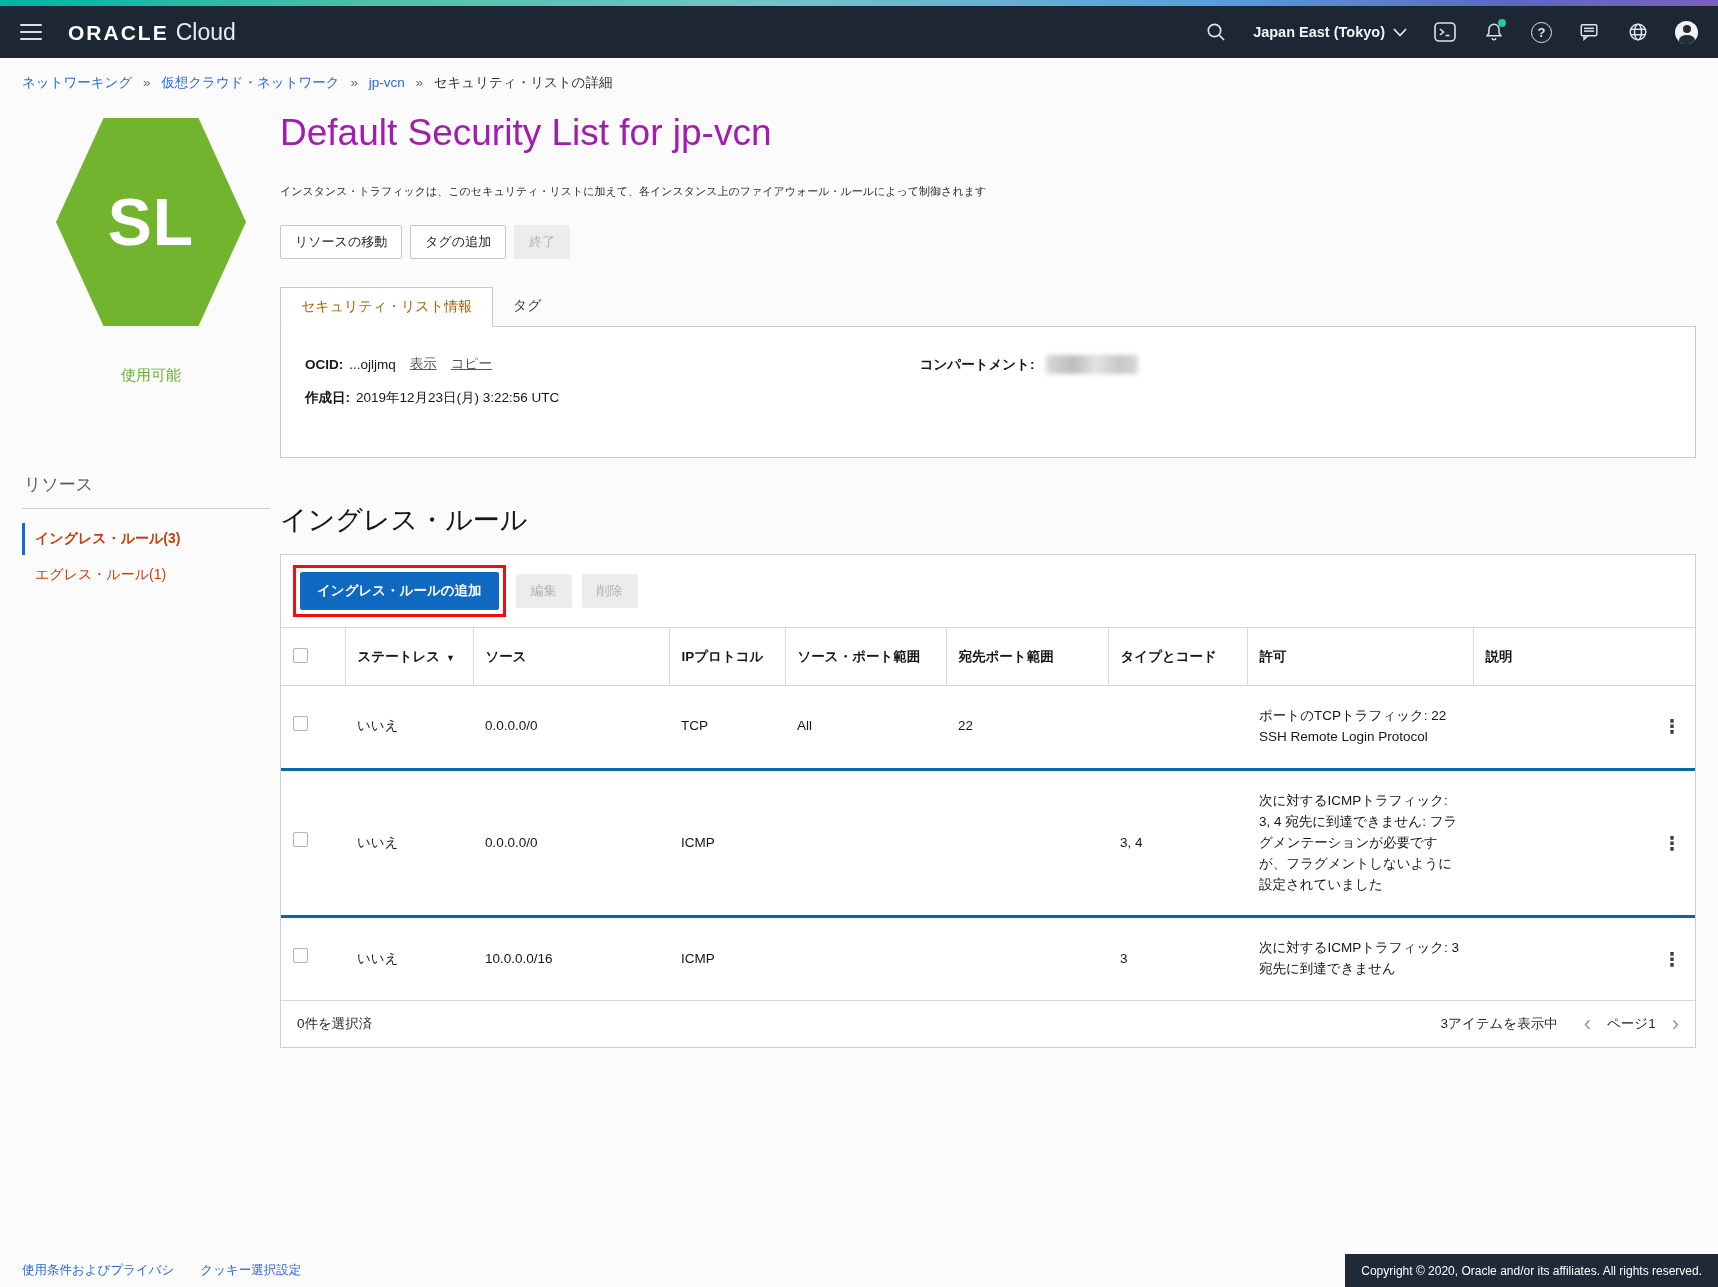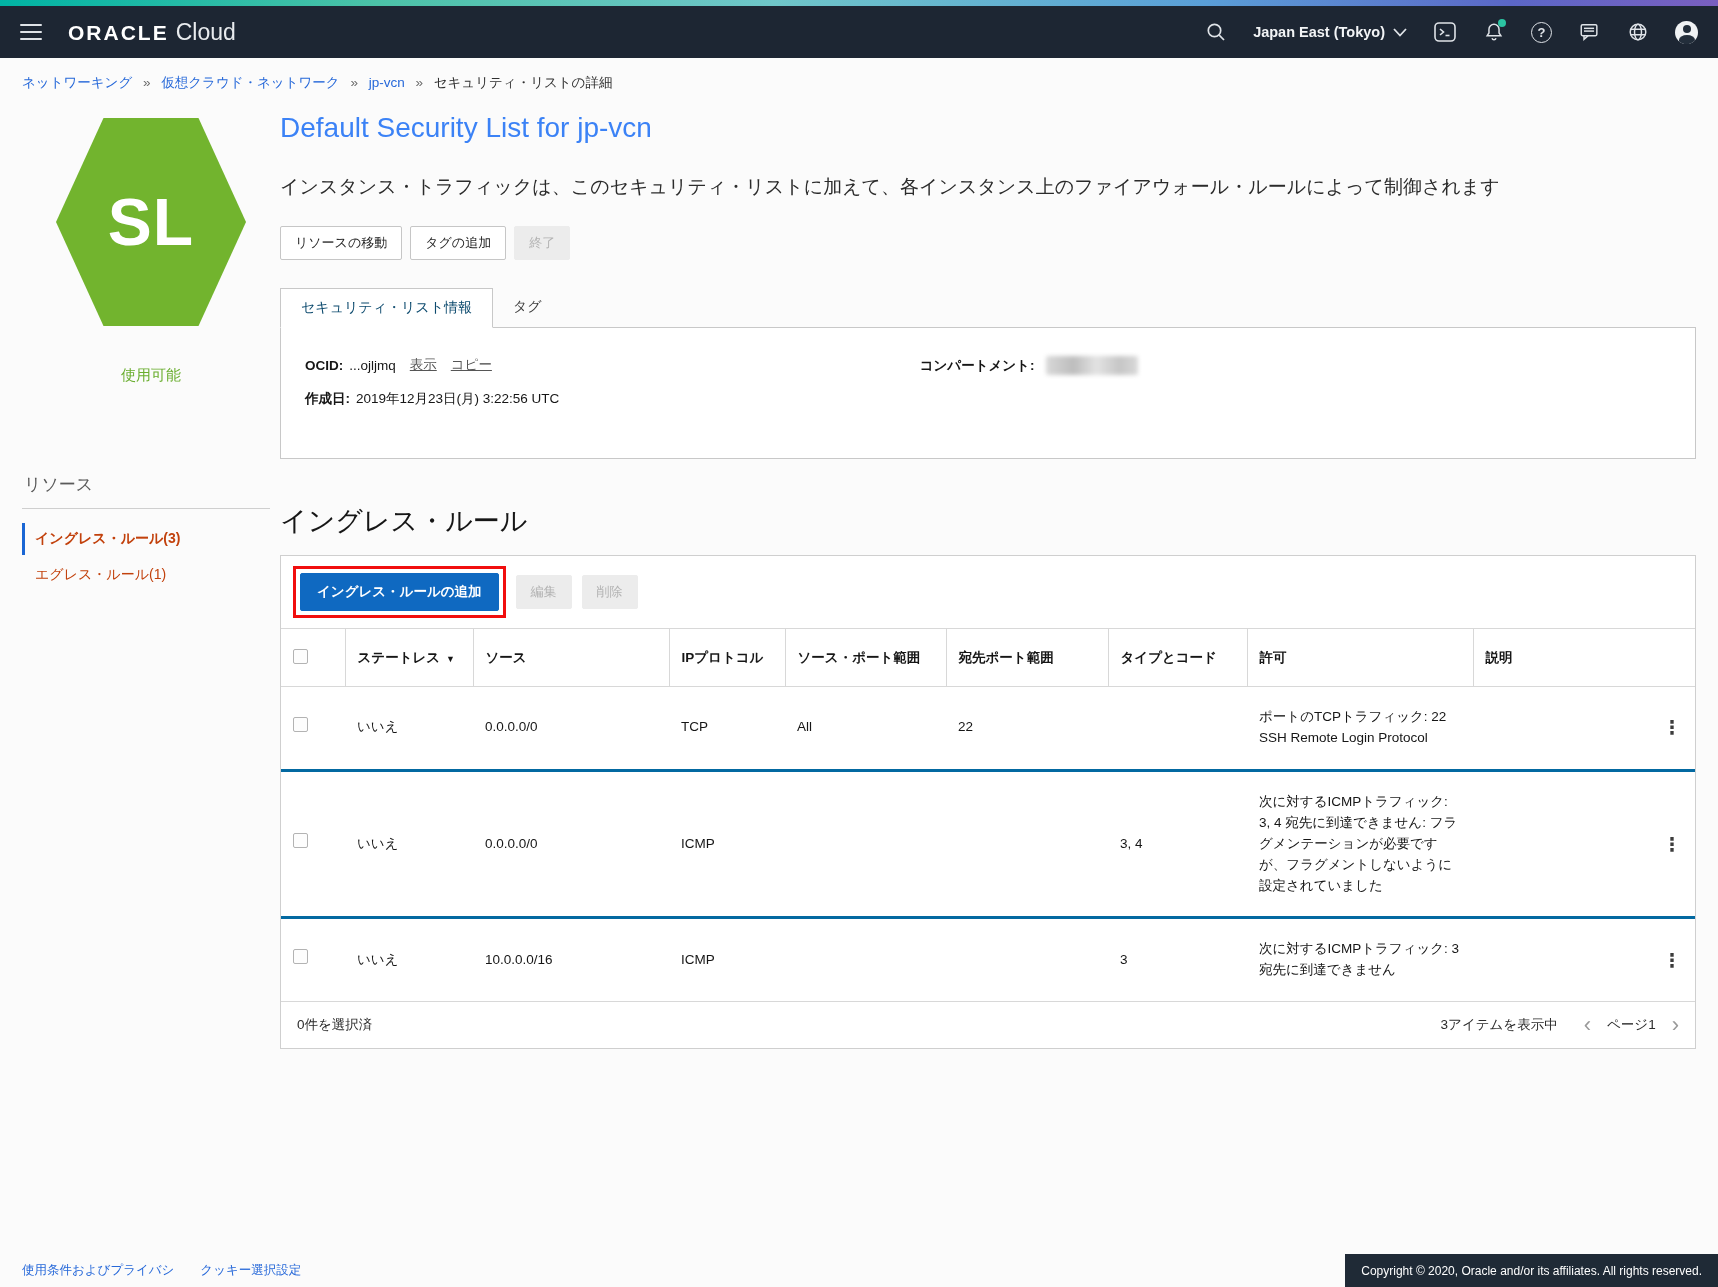--- a/index.html
+++ b/index.html
@@ -47,32 +47,32 @@
   .hexagon .hextext { color:#fff; font-size:66px; font-weight:700; letter-spacing:1px; }
   .status-label { text-align:center; color:#6aae2f; font-size:15px; margin-top:40px; }
 
   .resources { margin-top:88px; padding-right:10px; }
   .resources h3 { font-size:17px; font-weight:400; color:#5a5a5a; margin:0 0 12px 2px; }
   .resources hr { border:none; border-top:1px solid #cfcfcf; margin:0 0 14px 0; }
   .res-item { display:flex; align-items:center; padding:7px 0 7px 10px; font-size:14px; color:#c2410c; cursor:pointer; border-left:3px solid transparent; margin-bottom:4px; }
   .res-item.active { border-left:3px solid #1a66d4; font-weight:700; }
 
   
-  .page-title { font-size:28px; font-weight:400; color:#3b82f6; margin:16px 0 0 0; }
-  .page-sub { font-size:19px; color:#2b2b2b; margin-top:30px; }
+  .page-title { font-size:37px; font-weight:400; color:#a21caf; margin:16px 0 0 0; }
+  .page-sub { font-size:11px; color:#2b2b2b; margin-top:30px; }
   .action-row { margin-top:26px; display:flex; gap:8px; }
   .btn { font-family:inherit; font-size:13px; border-radius:2px; padding:7px 14px; cursor:pointer; }
   .btn-secondary { background:#fff; border:1px solid #c6c6c6; color:#252525; }
   .btn-disabled { background:#ececec; border:1px solid #ececec; color:#b2b2b2; cursor:default; }
   .btn-primary { background:#0f69c1; border:1px solid #0f69c1; color:#fff; font-weight:700; font-size:13.5px; padding:9px 16px; }
 
   
   .tabs { display:flex; margin-top:28px; position:relative; z-index:2; }
   .tab { font-size:14px; padding:10px 20px; cursor:pointer; color:#3c3c3c; }
-  .tab.active { background:#fff; border:1px solid #c8c8c8; border-bottom:1px solid #fff; margin-bottom:-1px; color:#0c4a6e; }
+  .tab.active { background:#fff; border:1px solid #c8c8c8; border-bottom:1px solid #fff; margin-bottom:-1px; color:#a16207; }
   .info-panel { border:1px solid #c8c8c8; background:#fff; padding:28px 24px 34px 24px; display:flex; position:relative; z-index:1; }
   .info-col-l { width:45%; }
   .info-col-r { flex:1; }
   .info-line { font-size:13.5px; margin-bottom:16px; display:flex; align-items:center; flex-wrap:wrap; }
   .info-line b { font-weight:700; margin-right:6px; }
   .ghost-link { color:#565656; text-decoration:underline; margin-left:14px; cursor:pointer; }
   .blur-box { display:inline-block; width:92px; height:19px; margin-left:6px; border-radius:2px;
     background:linear-gradient(90deg,#d9d9d9,#bdbdbd 30%,#e3e3e3 55%,#c6c6c6 80%,#d9d9d9);
     filter:blur(2.2px); }
 

